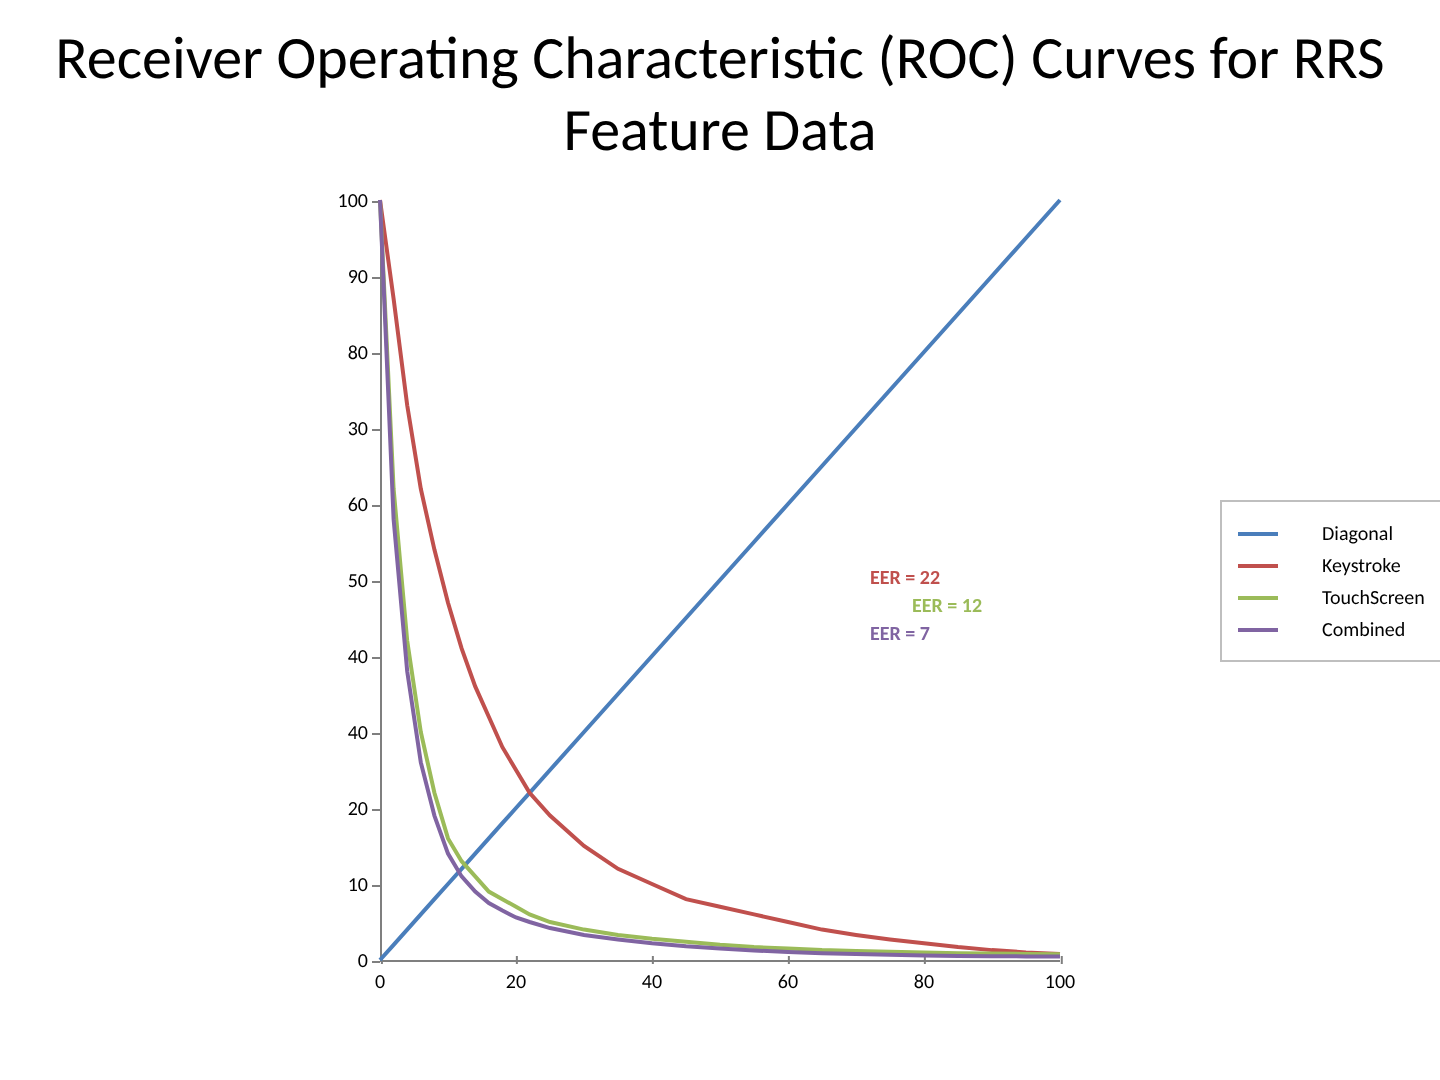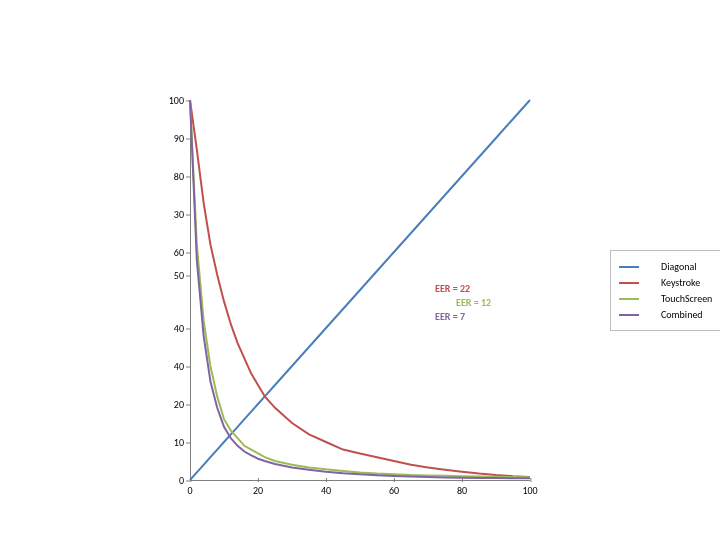--- a/index.html
+++ b/index.html
@@ -119,32 +119,33 @@
     font-size: 10px;
     font-weight: bold;
     white-space: nowrap;
     text-align: right;
   }
 </style>
 </head>
 <body>
 
 <div class="slide">
+  <div class="title">Receiver Operating Characteristic (ROC) Curves for RRS Feature Data</div>
 
   <div class="chart-wrap">
 
     <div class="axis-y"></div>
     <div class="axis-x"></div>
 
     <div class="ytick" style="top:380px"><span class="t"></span><span>0</span></div>
     <div class="ytick" style="top:342px"><span class="t"></span><span>10</span></div>
     <div class="ytick" style="top:304px"><span class="t"></span><span>20</span></div>
     <div class="ytick" style="top:266px"><span class="t"></span><span>40</span></div>
     <div class="ytick" style="top:228px"><span class="t"></span><span>40</span></div>
-    <div class="ytick" style="top:175px"><span class="t"></span><span>50</span></div>
+    <div class="ytick" style="top:190px"><span class="t"></span><span>50</span></div>
     <div class="ytick" style="top:152px"><span class="t"></span><span>60</span></div>
     <div class="ytick" style="top:114px"><span class="t"></span><span>30</span></div>
     <div class="ytick" style="top:76px"><span class="t"></span><span>80</span></div>
     <div class="ytick" style="top:38px"><span class="t"></span><span>90</span></div>
     <div class="ytick" style="top:0px"><span class="t"></span><span>100</span></div>
 
     <div class="xtick" style="left:40px"><span class="t"></span><span>0</span></div>
     <div class="xtick" style="left:108px"><span class="t"></span><span>20</span></div>
     <div class="xtick" style="left:176px"><span class="t"></span><span>40</span></div>
     <div class="xtick" style="left:244px"><span class="t"></span><span>60</span></div>

